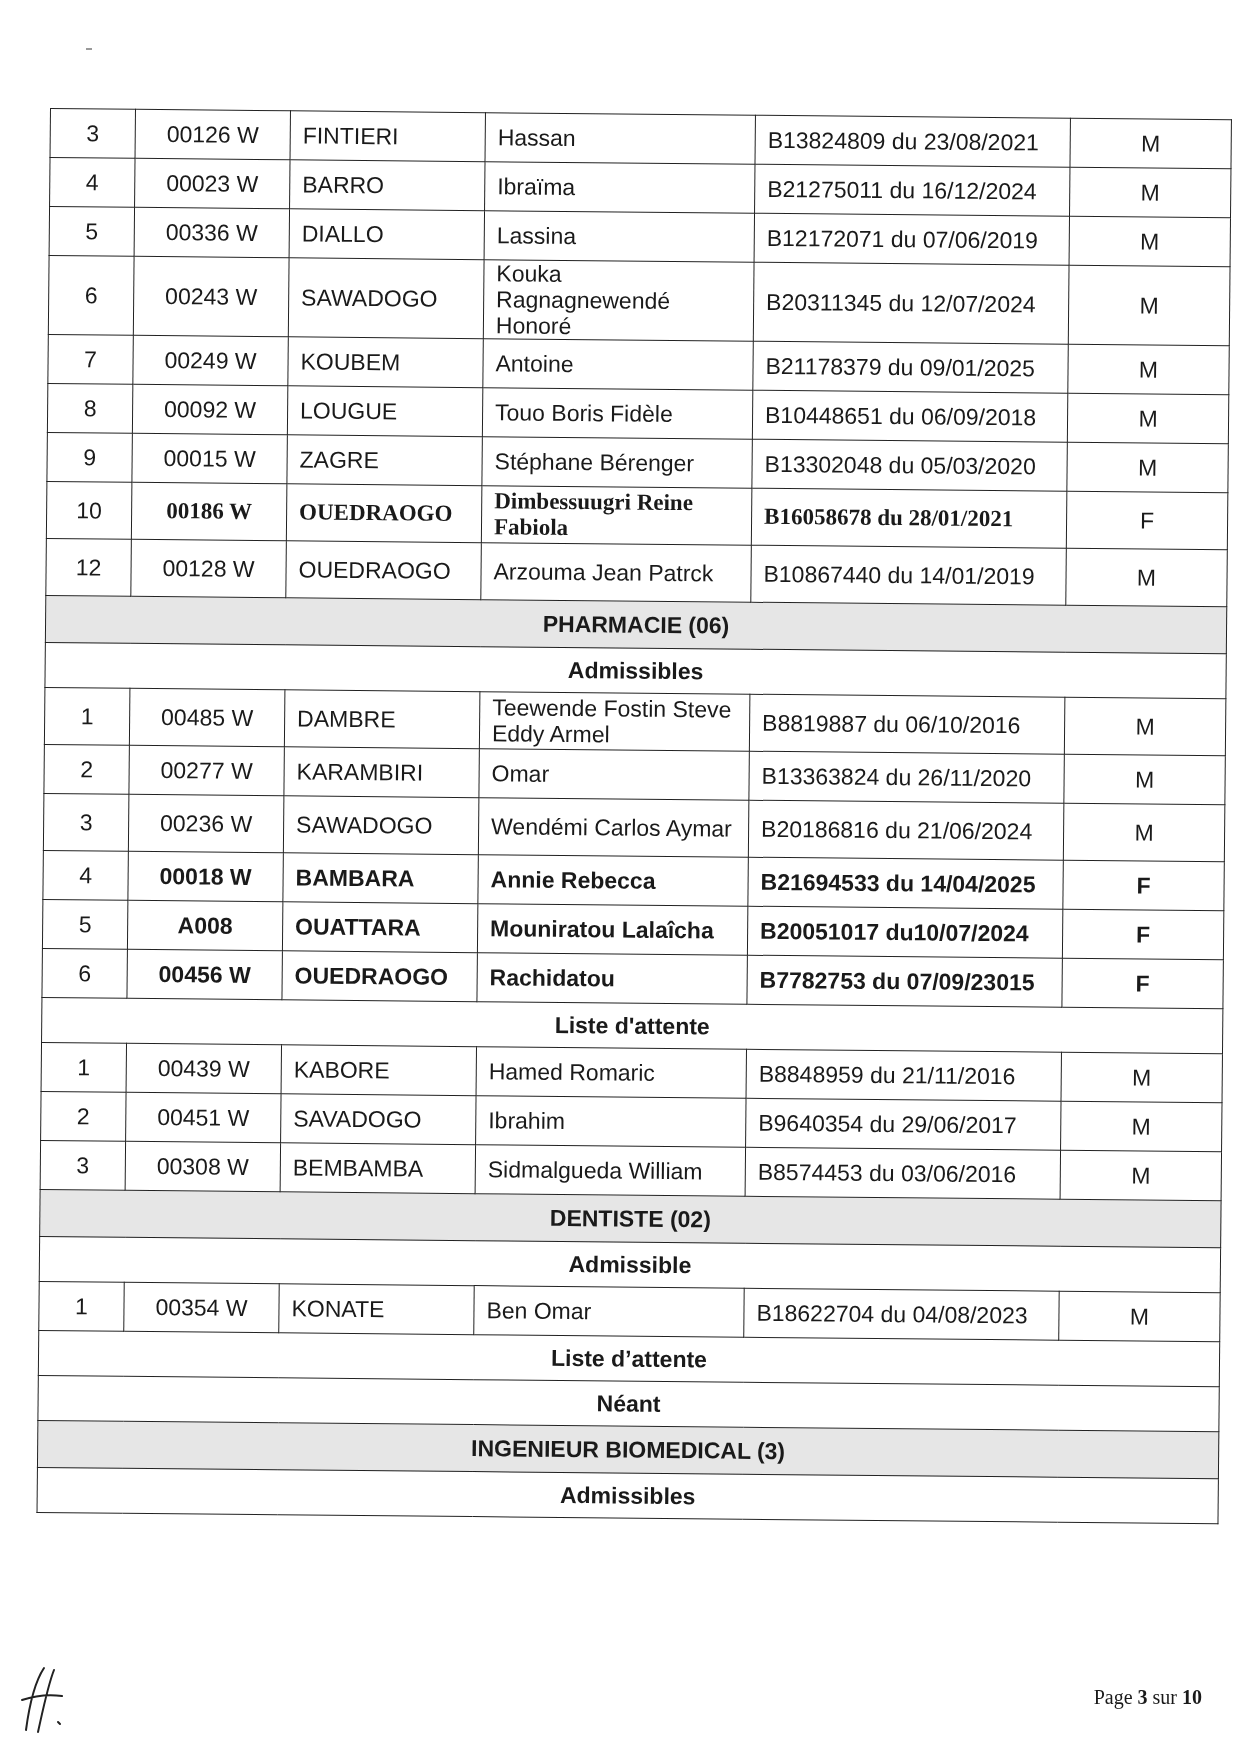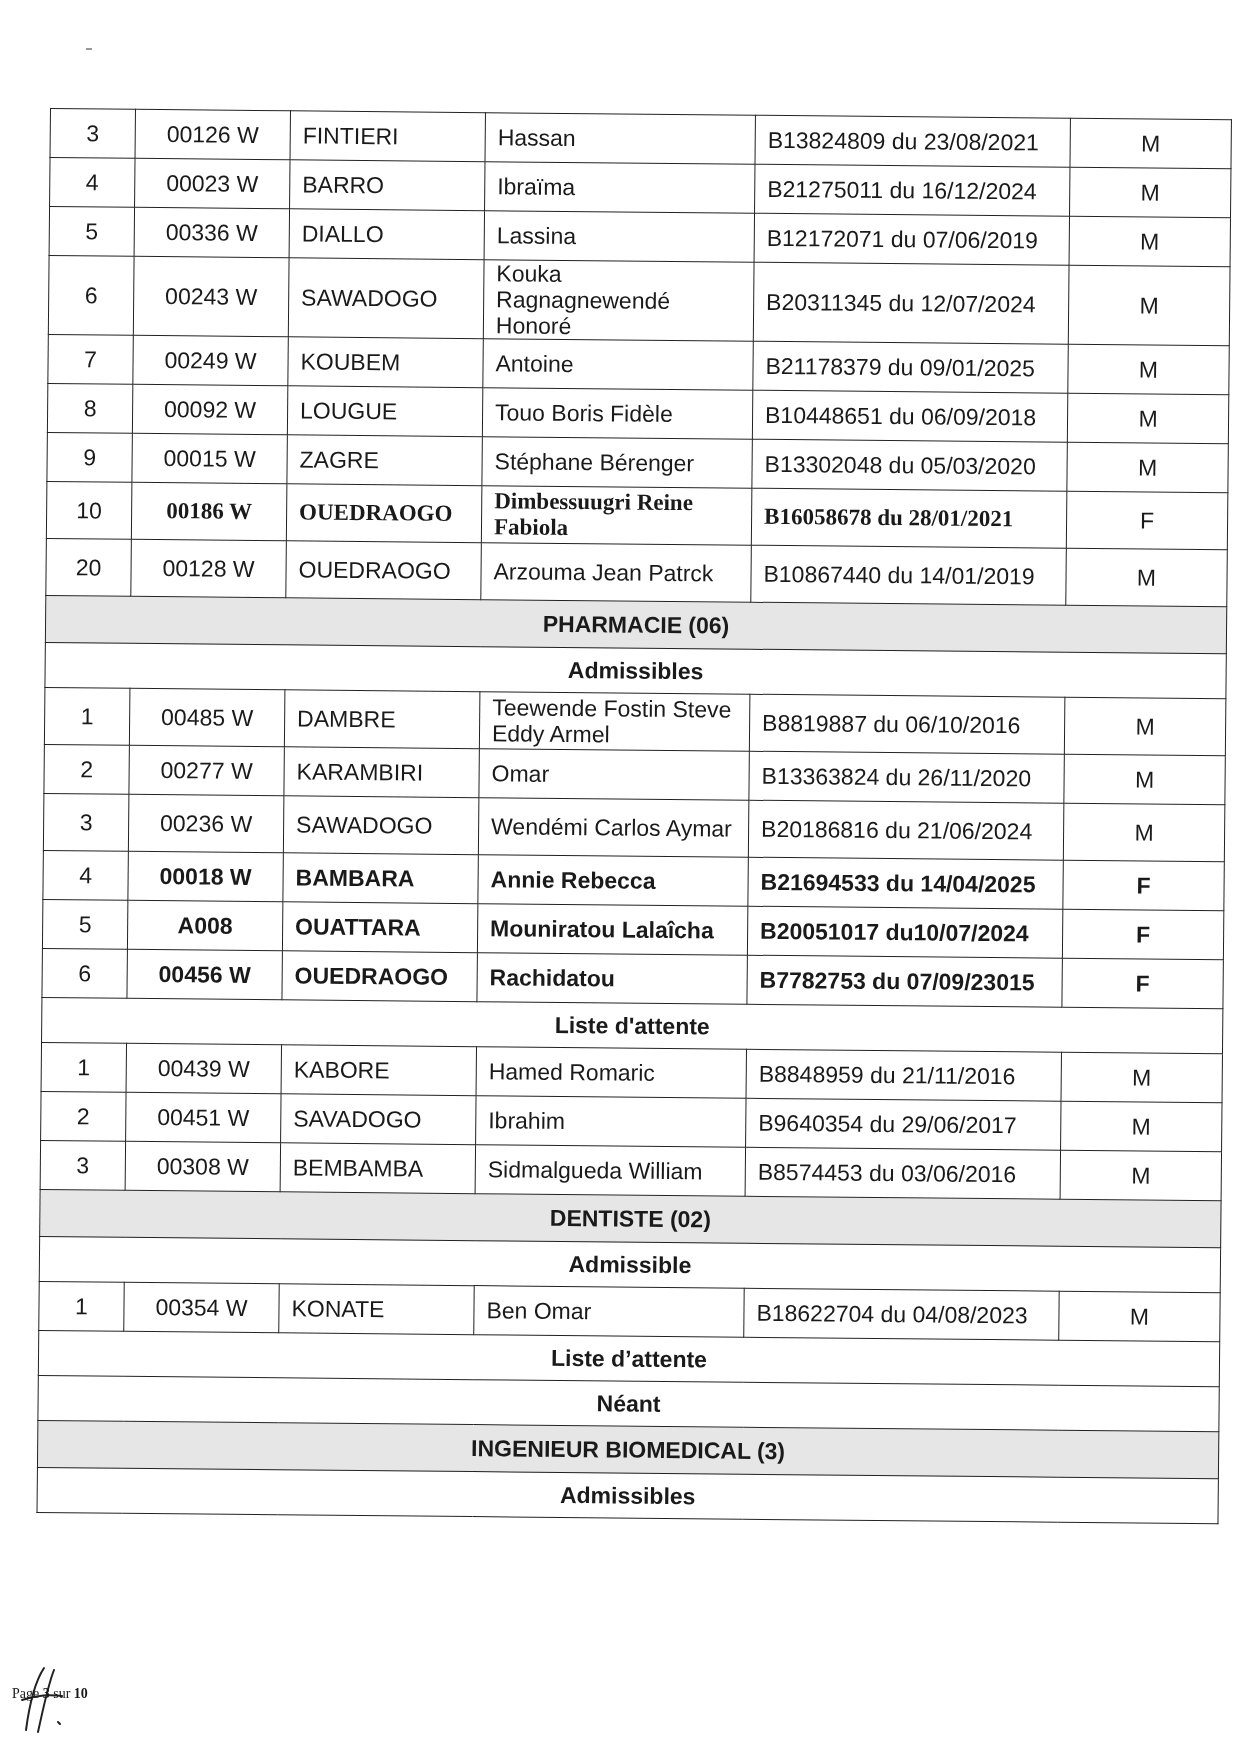--- a/index.html
+++ b/index.html
@@ -57,25 +57,25 @@
     font-size: 23px;
   }
   tr.subsection td {
     text-align: center;
     font-weight: bold;
     height: 44px;
     font-size: 23px;
   }
   .footer-page {
     position: absolute;
-    left: 12px; width: 1200px;
+    left: 2px; width: 1200px;
     top: 1686px;
-    text-align: left;
+    text-align: right;
     font-family: "Liberation Serif", serif;
-    font-size: 14px;
+    font-size: 20px;
   }
   .footer-page b { font-weight: bold; }
   .signature {
     position: absolute;
     left: 14px; top: 1660px;
     width: 60px; height: 80px;
   }
   .speck {
     position: absolute;
     left: 86px; top: 48px;
@@ -151,21 +151,21 @@
         </tr>
         <tr class="row med serif">
           <td class="c-num">10</td>
           <td class="c-id">00186 W</td>
           <td class="c-last">OUEDRAOGO</td>
           <td class="c-first">Dimbessuugri Reine Fabiola</td>
           <td class="c-passport">B16058678 du 28/01/2021</td>
           <td class="c-sex">F</td>
         </tr>
         <tr class="row med">
-          <td class="c-num">20</td>
+          <td class="c-num">12</td>
           <td class="c-id">00128 W</td>
           <td class="c-last">OUEDRAOGO</td>
           <td class="c-first">Arzouma Jean Patrck</td>
           <td class="c-passport">B10867440 du 14/01/2019</td>
           <td class="c-sex">M</td>
         </tr>
 
         <tr class="section">
           <td colspan="6">PHARMACIE (06)</td>
         </tr>

